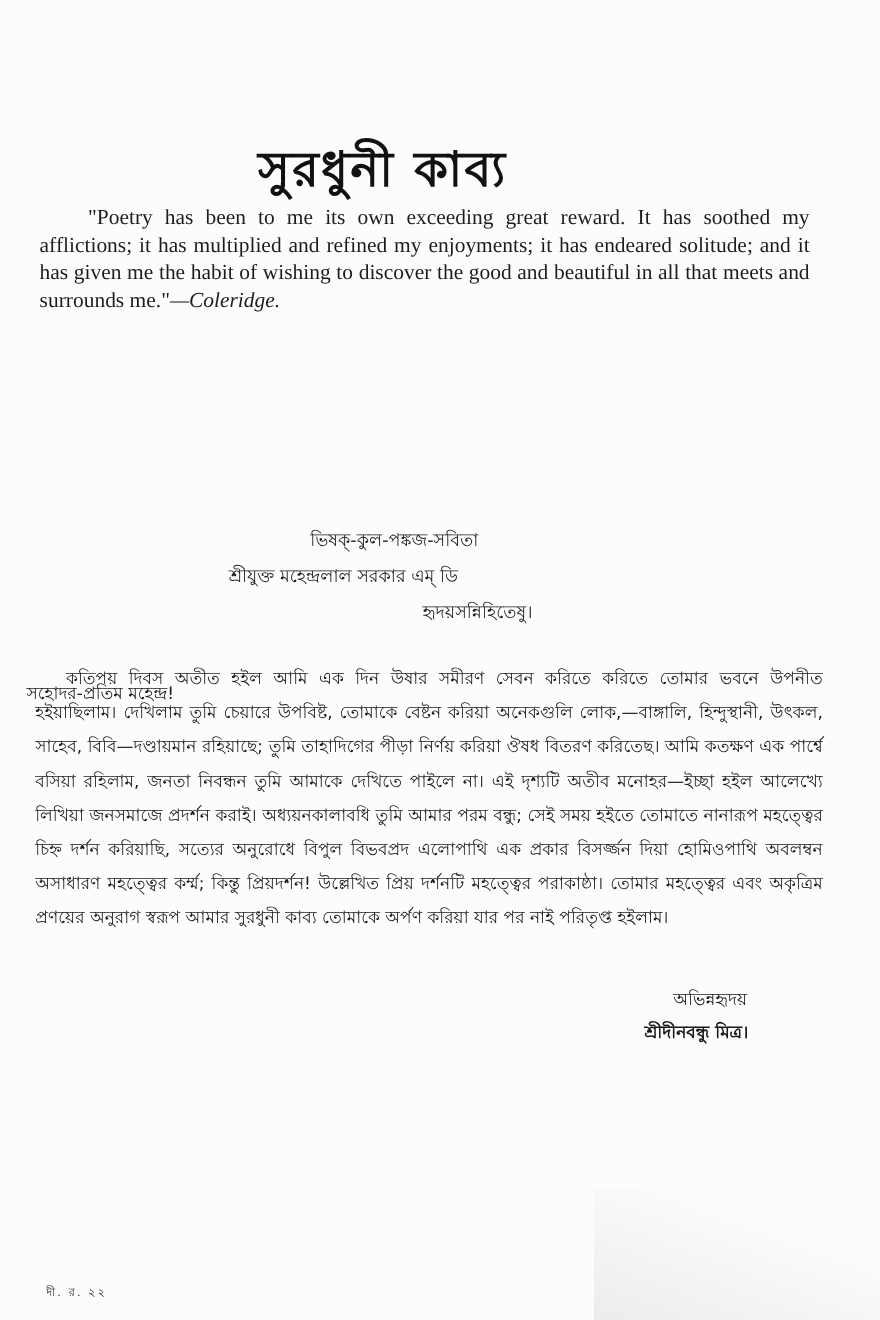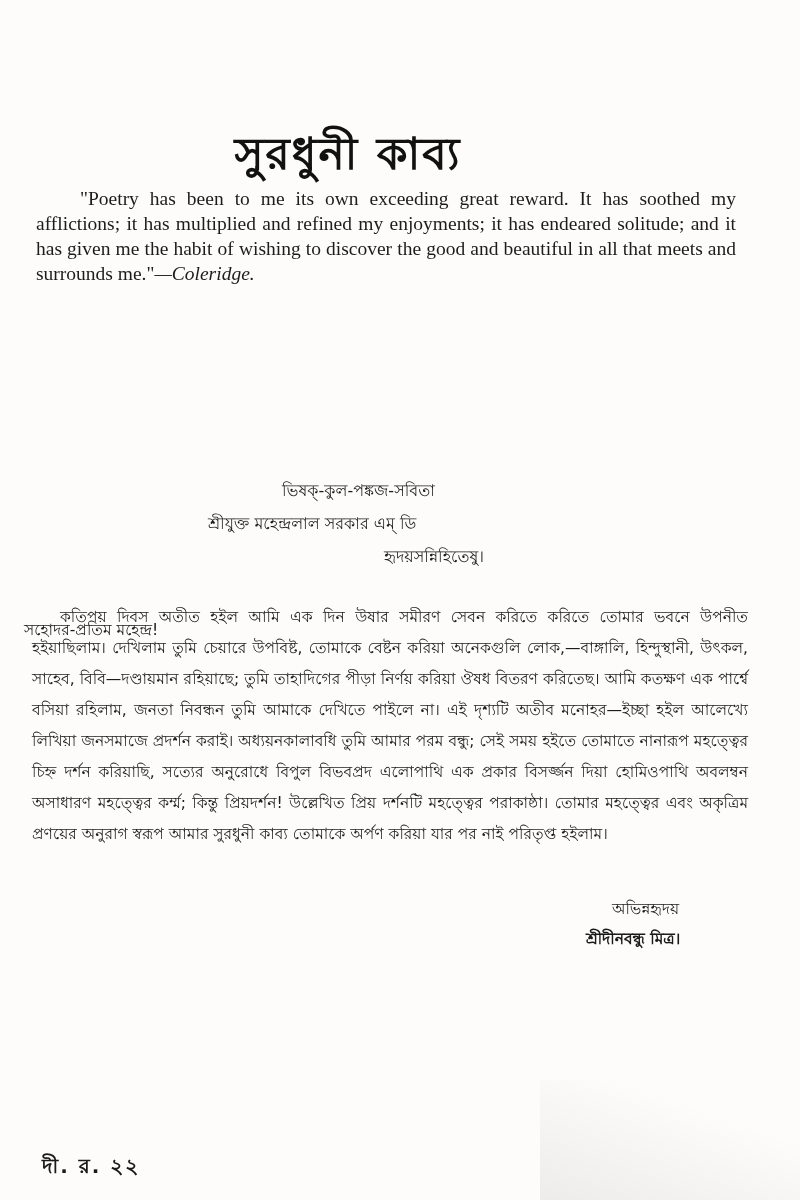--- a/index.html
+++ b/index.html
@@ -89,24 +89,23 @@
     width: 800px;
     font-size: 15.5px;
     line-height: 30px;
   }
   .closing .c1 { position: absolute; left: 612px; top: 0; white-space: nowrap; }
   .closing .c2 { position: absolute; left: 586px; top: 30px; white-space: nowrap; font-weight: bold; }
   .signature-mark {
     position: absolute;
     bottom: 16px;
     left: 42px;
-    font-size: 20px;
+    font-size: 10px;
     letter-spacing: 2px;
     white-space: nowrap;
-    font-weight: bold;
   }
 </style>
 </head>
 <body>
 
 <div class="page-shade"></div>
 
 <h1 class="title">সুরধুনী কাব্য</h1>
 
 <p class="epigraph" style="margin:0;">

